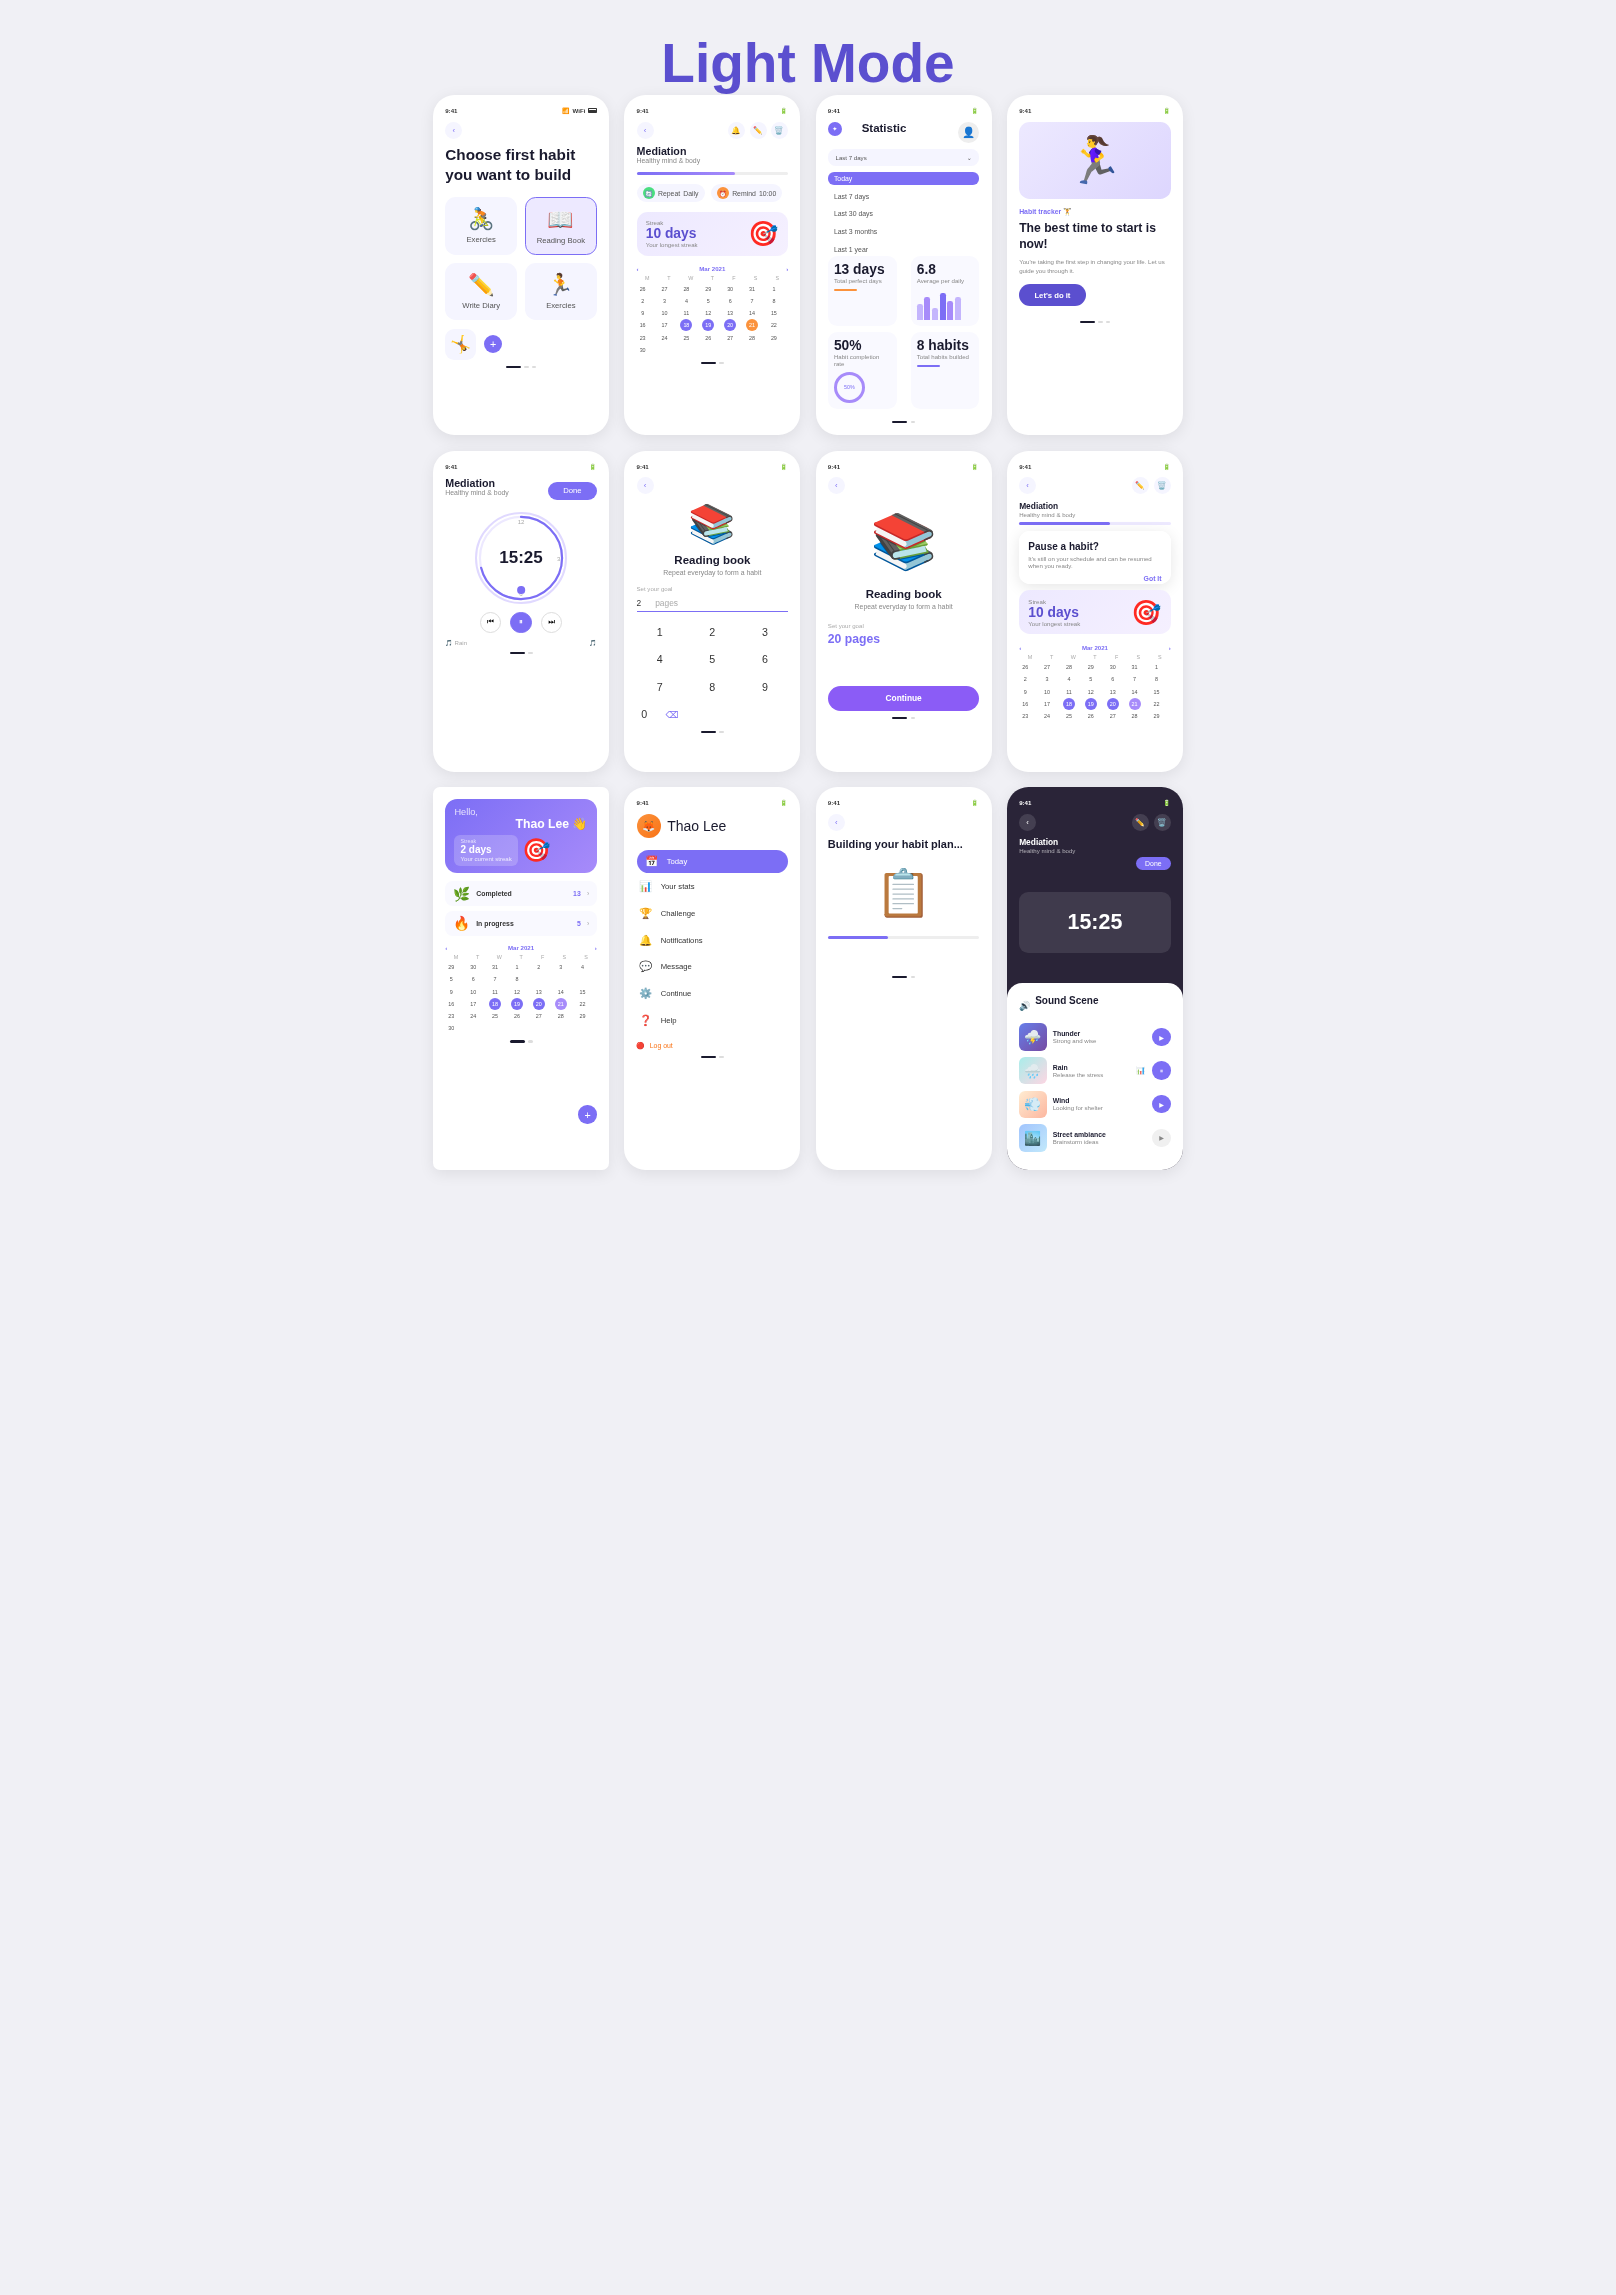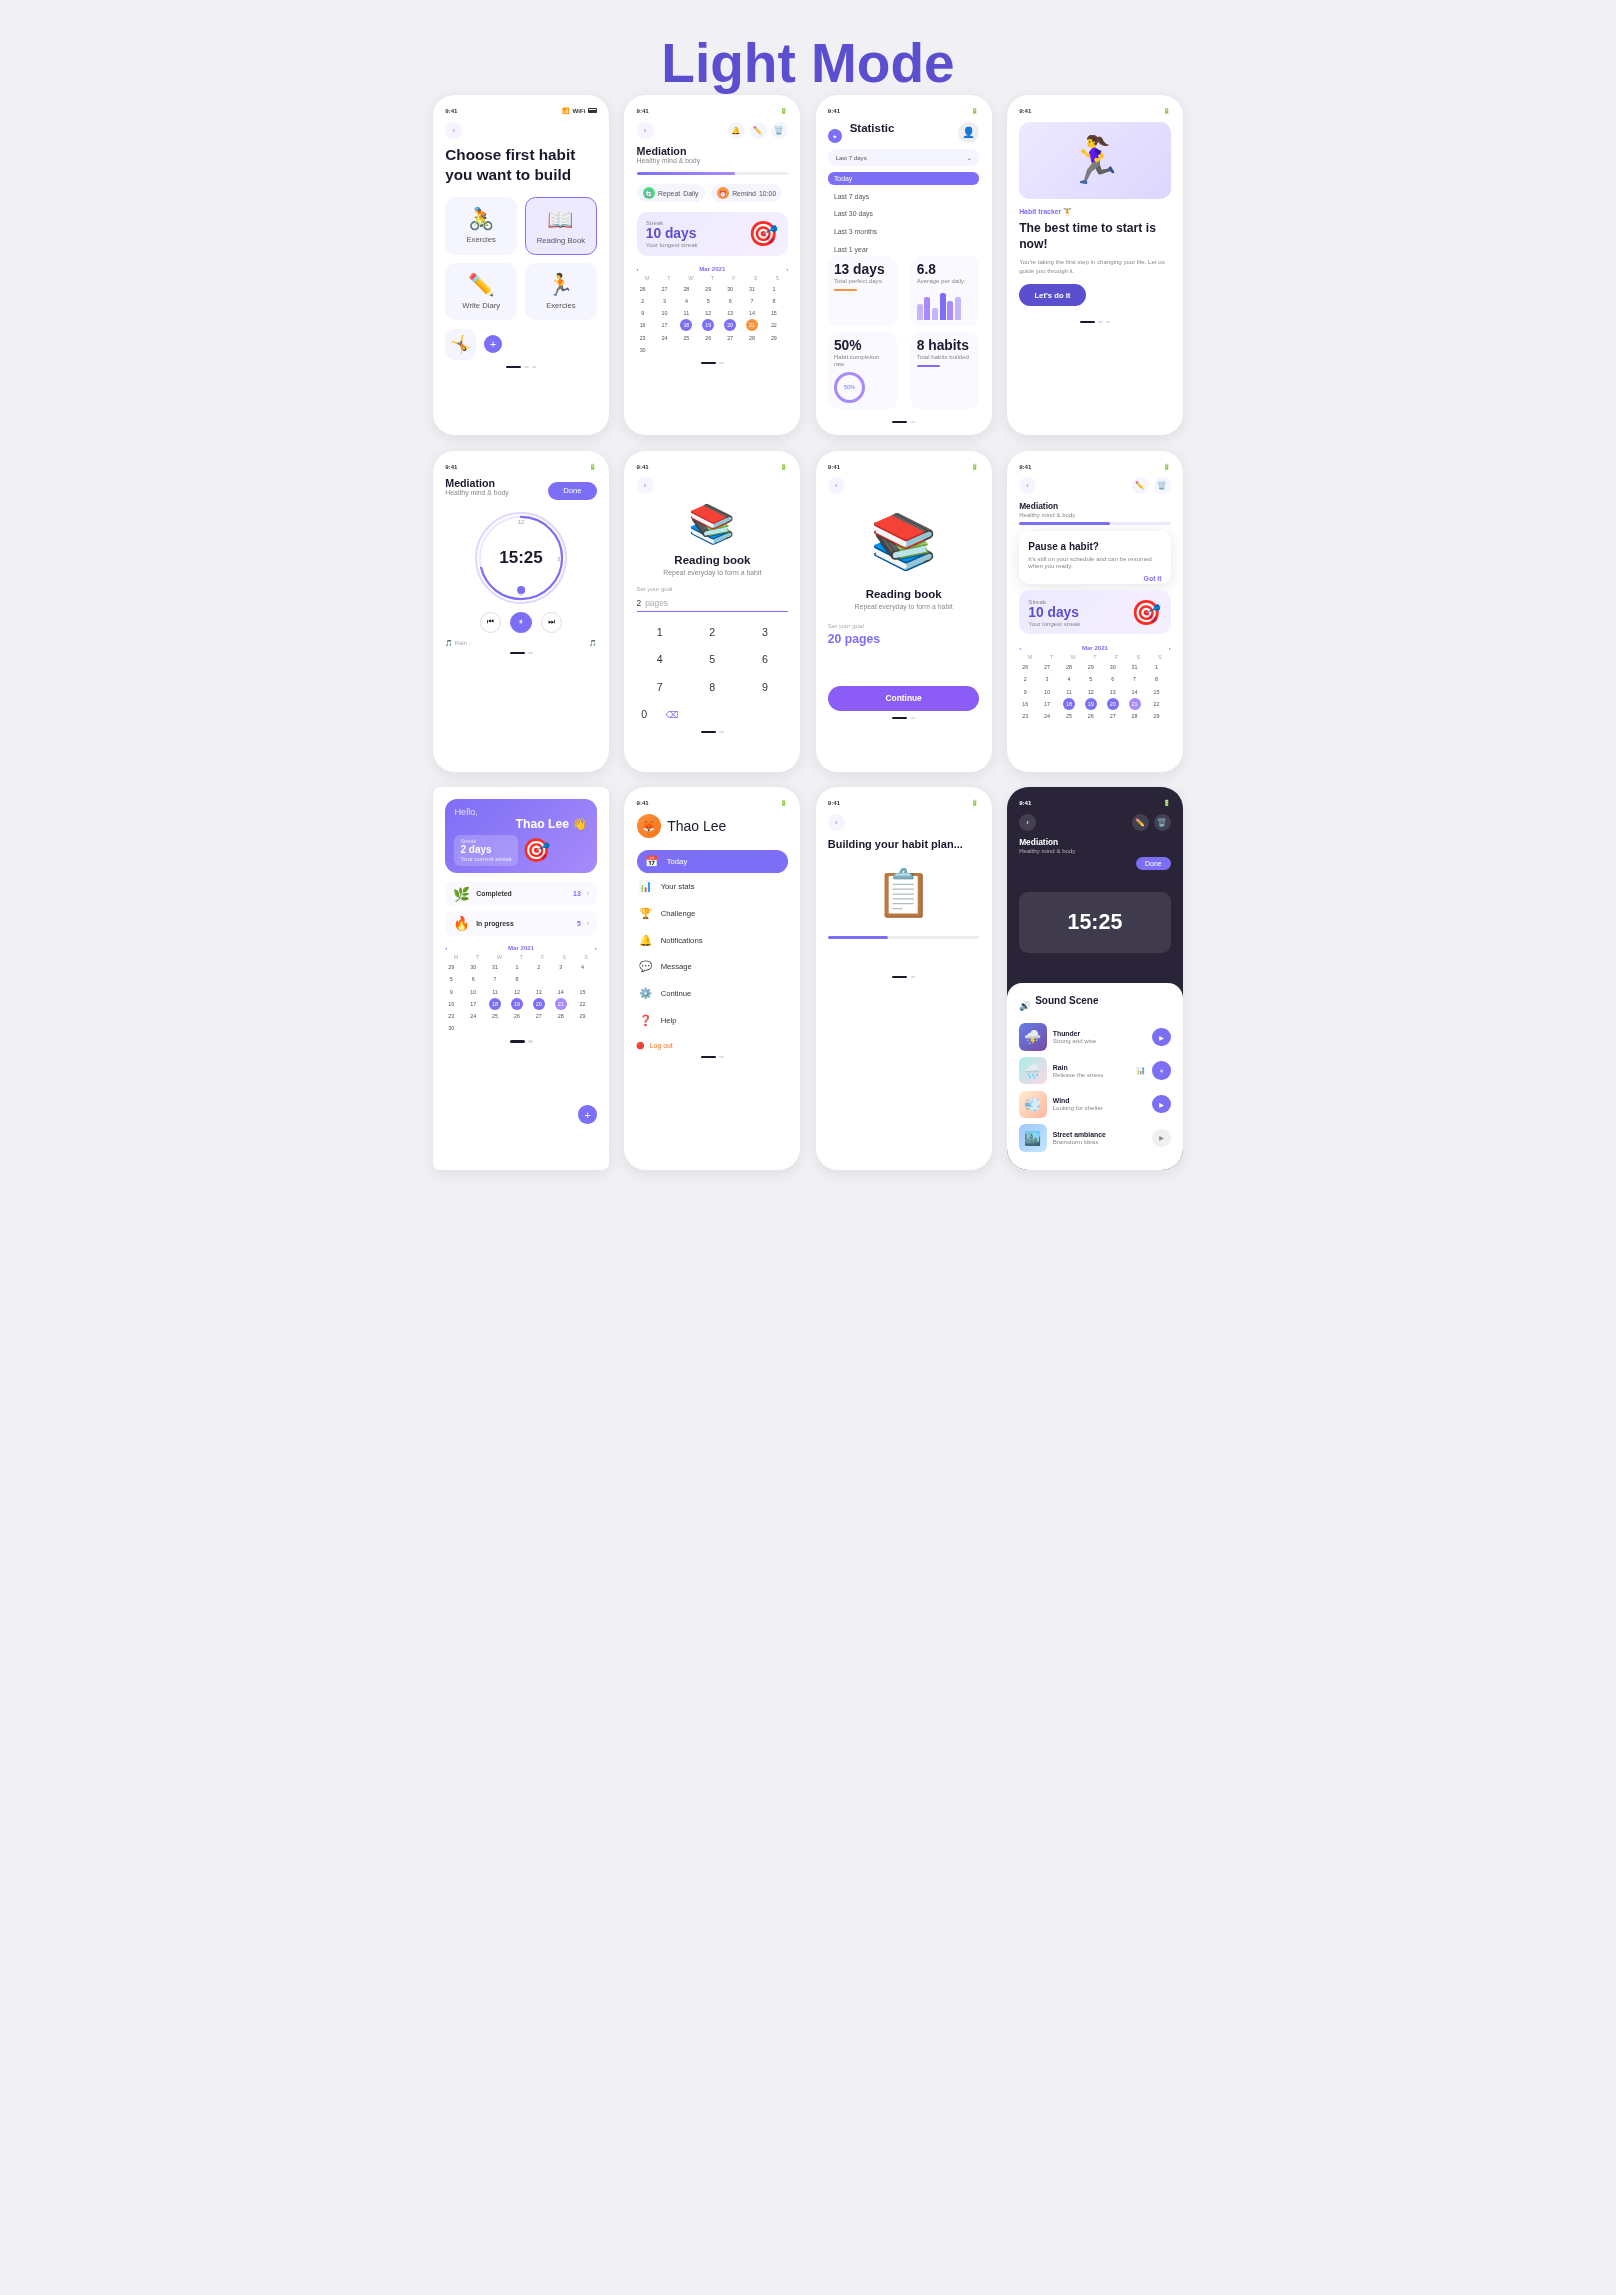--- a/index.html
+++ b/index.html
@@ -357,21 +357,21 @@
   </div>
 
   <div class="phone">
     <div class="phone-status">
       <span>9:41</span>
       <div class="status-icons">
           <span>🔋</span>
         </div>
     </div>
     <div class="top-row">
-      <div style="display:flex; align-items:flex-end; gap:8px;">
+      <div style="display:flex; align-items:flex-start; gap:20px;">
         <div style="width:13.8px; height:13.8px; background:#7c6ef5; border-radius:50%; display:flex; align-items:center; justify-content:center;">
             <span style="color:#fff; font-size:6.1px;">✦</span>
           </div>
         <span class="stat-title">Statistic</span>
       </div>
       <div style="width:21.4px;height:21.4px;border-radius:50%;background:#eee;display:flex;align-items:center;justify-content:center;font-size:10.7px;">👤</div>
     </div>
     <div class="stat-filter">
       <span>Last 7 days</span>
       <span>⌄</span>
@@ -493,21 +493,21 @@
           <span>🔋</span>
         </div>
     </div>
     <div class="back-btn">‹</div>
     <div class="reading-illustration">📚</div>
     <div class="reading-title">Reading book</div>
     <div class="reading-sub">Repeat everyday to form a habit</div>
     <div class="set-goal-label">Set your goal</div>
     <div class="goal-input">
       <span>2</span>
-      <span style="color:#aaa; margin-left:4px;">pages</span>
+      <span style="color:#aaa; margin-left:14px;">pages</span>
     </div>
     <div class="num-pad">
       <div class="num-key">1</div>
       <div class="num-key">2</div>
       <div class="num-key">3</div>
       <div class="num-key">4</div>
       <div class="num-key">5</div>
       <div class="num-key">6</div>
       <div class="num-key">7</div>
       <div class="num-key">8</div>

